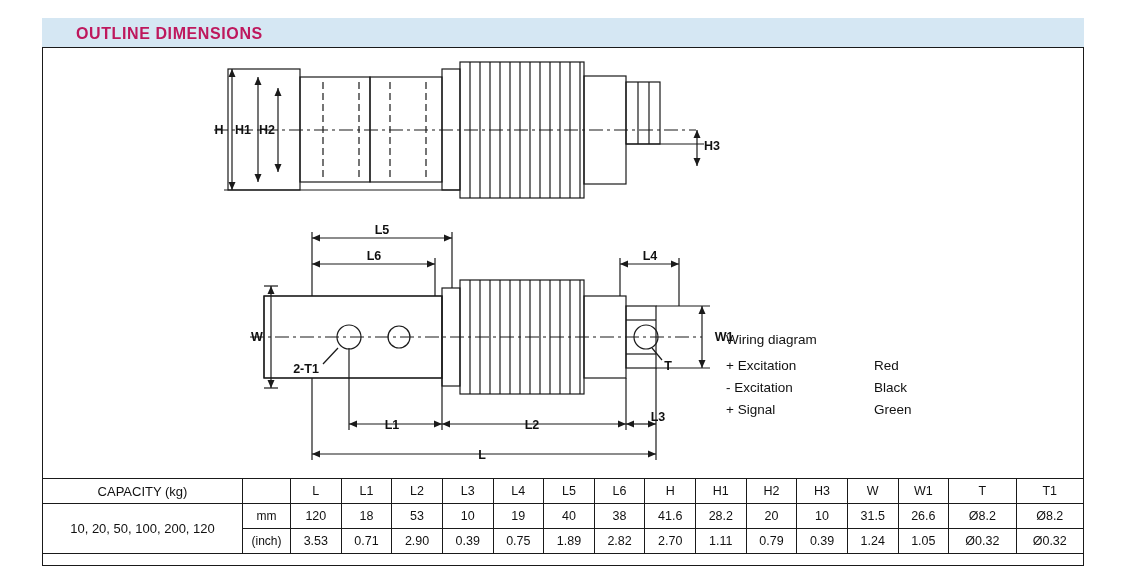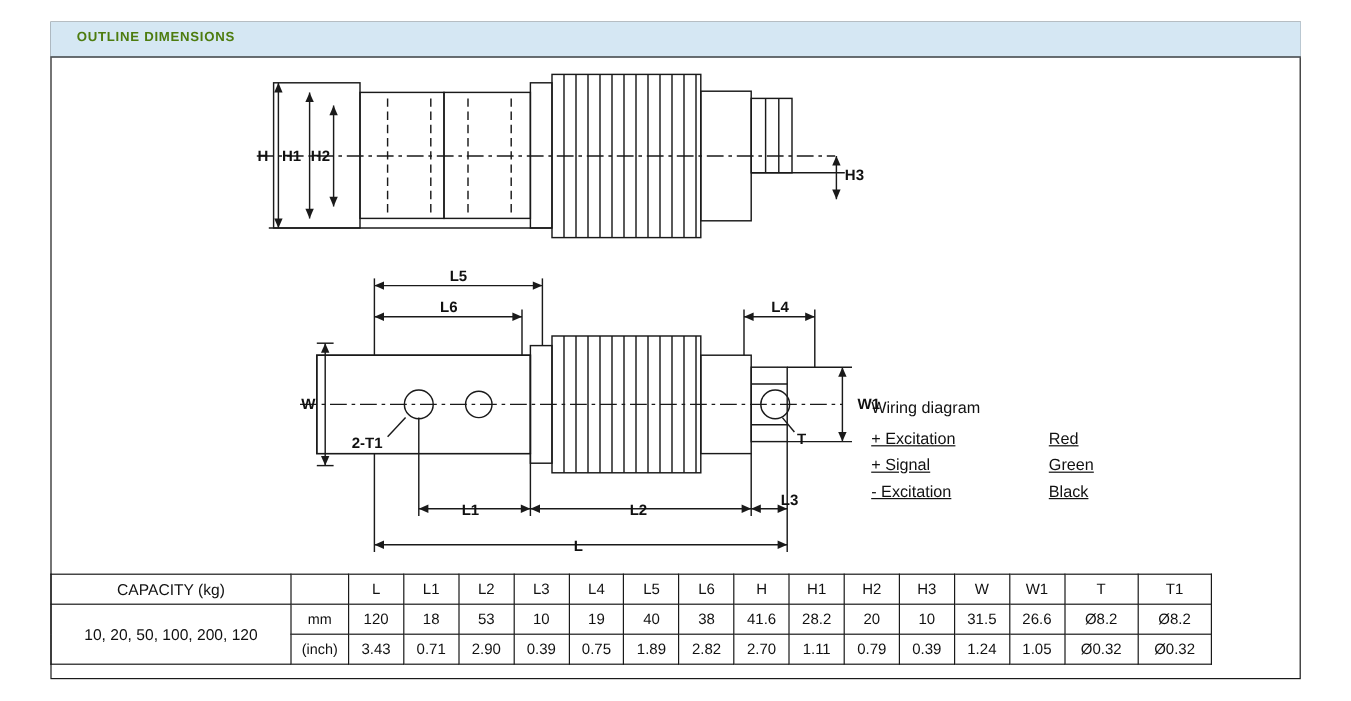--- a/index.html
+++ b/index.html
@@ -25,52 +25,52 @@
   
   .header-bar {
     position: absolute;
     left: 42px; top: 18px;
     width: 1042px; height: 30px;
     background: #d5e7f3;
     border-bottom: 1px solid #1a1a1a;
   }
   .header-title {
     position: absolute;
-    left: 64px; top: 25px;
-    font-size: 11px;
+    left: 76px; top: 25px;
+    font-size: 16px;
     font-weight: bold;
     letter-spacing: 0.6px;
-    color: #4d7c0f;
+    color: #be185d;
   }
   
   .draw {
     position: absolute;
     left: 42px; top: 48px;
     width: 1042px; height: 430px;
   }
   .draw svg { display: block; }
 
   
   .wiring {
     position: absolute;
     left: 726px; top: 329px;
     font-size: 13.5px;
     color: #111111;
     line-height: 22px;
   }
   .wiring .wtitle { margin-bottom: 4px; }
   .wiring table { border-collapse: collapse; }
-  .wiring td { padding: 0 0 0 0; font-size: 13.5px; line-height: 22px; text-decoration: underline; }
+  .wiring td { padding: 0 0 0 0; font-size: 13.5px; line-height: 22px; }
   .wiring td.lbl { width: 148px; }
 
   
   table.dims {
     position: absolute;
     left: 42px; top: 478px;
-    width: 968px;
+    width: 1042px;
     border-collapse: collapse;
     font-size: 12.5px;
     color: #111111;
   }
   table.dims td {
     border: 1px solid #1a1a1a;
     text-align: center;
     height: 25px;
     padding: 0 2px;
     white-space: nowrap;
@@ -298,26 +298,26 @@
 
   <div class="wiring">
     <div class="wtitle">Wiring diagram</div>
     <table>
       <tbody>
           <tr>
         <td class="lbl">+ Excitation</td>
         <td>Red</td>
       </tr>
       <tr>
+        <td class="lbl">- Excitation</td>
+        <td>Black</td>
+      </tr>
+      <tr>
         <td class="lbl">+ Signal</td>
         <td>Green</td>
-      </tr>
-      <tr>
-        <td class="lbl">- Excitation</td>
-        <td>Black</td>
       </tr>
     </tbody>
       </table>
   </div>
 
   <table class="dims">
     <tbody>
         <tr>
       <td class="cap">CAPACITY (kg)</td>
       <td class="unit"></td>
@@ -351,21 +351,21 @@
       <td>28.2</td>
       <td>20</td>
       <td>10</td>
       <td>31.5</td>
       <td>26.6</td>
       <td>Ø8.2</td>
       <td>Ø8.2</td>
     </tr>
     <tr>
       <td class="unit">(inch)</td>
-      <td>3.43</td>
+      <td>3.53</td>
       <td>0.71</td>
       <td>2.90</td>
       <td>0.39</td>
       <td>0.75</td>
       <td>1.89</td>
       <td>2.82</td>
       <td>2.70</td>
       <td>1.11</td>
       <td>0.79</td>
       <td>0.39</td>

